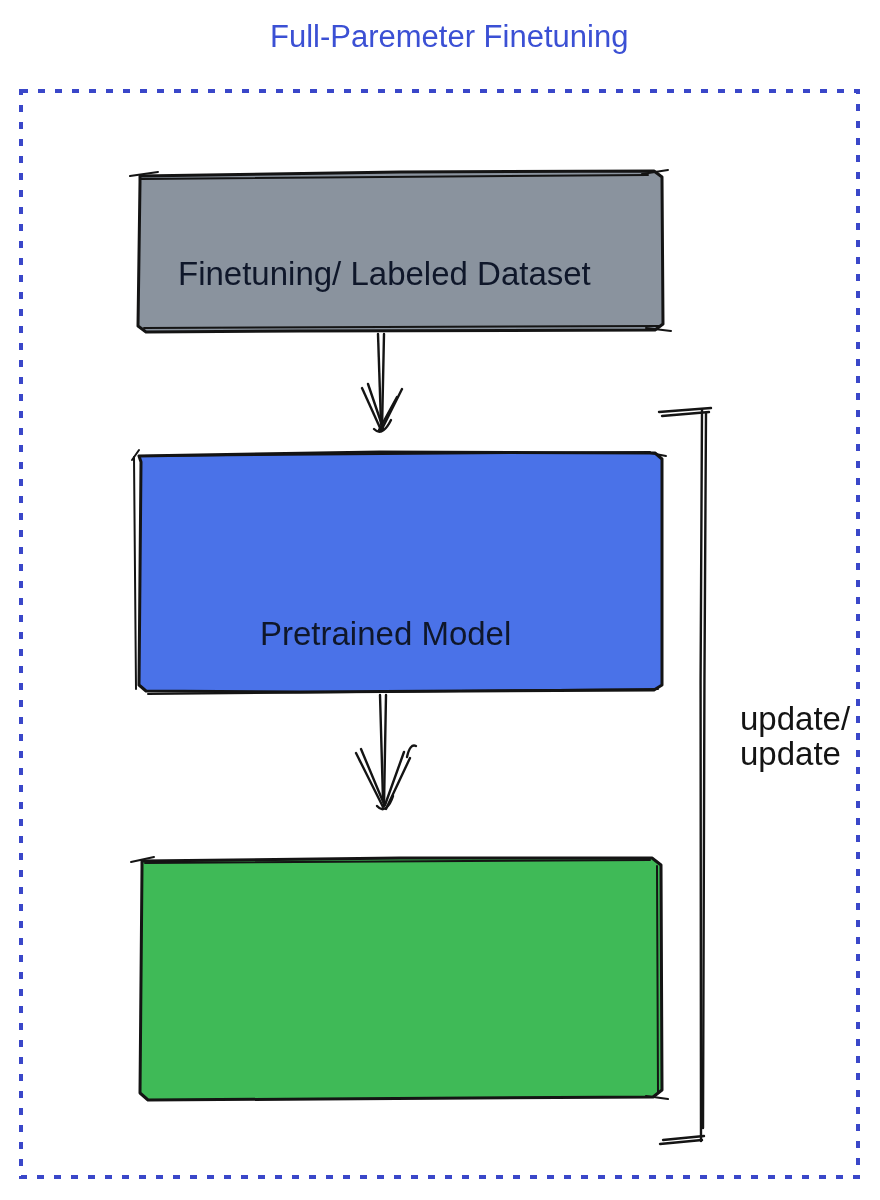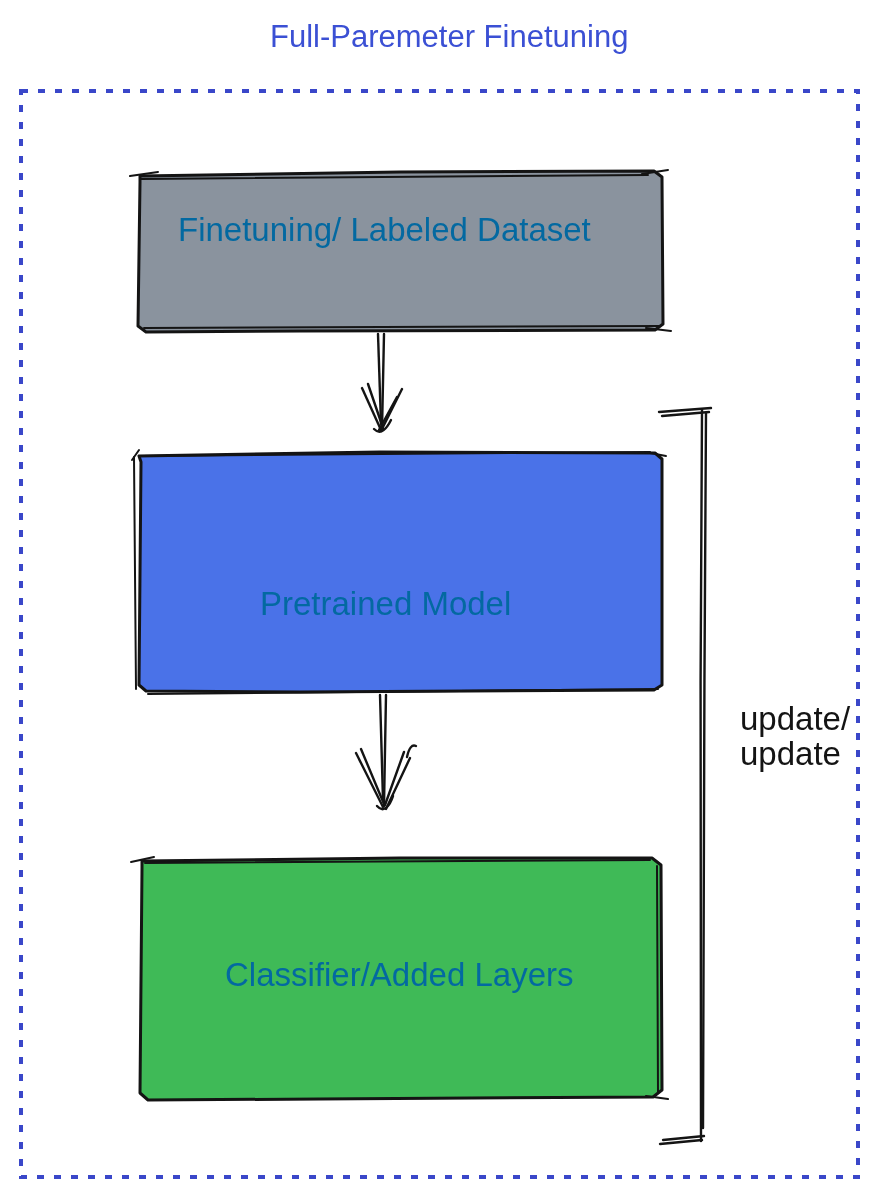--- a/index.html
+++ b/index.html
@@ -23,25 +23,26 @@
     top: 19px;
     font-size: 31px;
     line-height: 35px;
     color: #3B50D4;
     white-space: nowrap;
   }
   .box-label {
     position: absolute;
     font-size: 33px;
     line-height: 38px;
-    color: #0369a1;
+    color: #0f172a;
     white-space: nowrap;
+    margin-top: 44px;
   }
   .label-dataset   { left: 178px; top: 211px; }
-  .label-pretrained{ left: 260px; top: 585px; }
+  .label-pretrained{ left: 260px; top: 571px; }
   .label-classifier{ left: 225px; top: 956px; }
   .label-train-update {
     position: absolute;
     left: 740px; top: 701px;
     font-size: 33px;
     line-height: 35px;
     color: #141414;
     white-space: pre-line;
   }
 </style>
@@ -116,18 +117,17 @@
       <path d="M704 1136 L663 1140"></path>
     </g>
   </svg>
 
   <div class="page-title">Full-Paremeter Finetuning</div>
 
   <div class="box-label label-dataset">Finetuning/ Labeled Dataset</div>
 
   <div class="box-label label-pretrained">Pretrained Model</div>
 
-  <div class="box-label label-classifier">Classifier/Added Layers</div>
 
   <div class="label-train-update">update/
 update</div>
 
 </div>
 
 </body></html>

